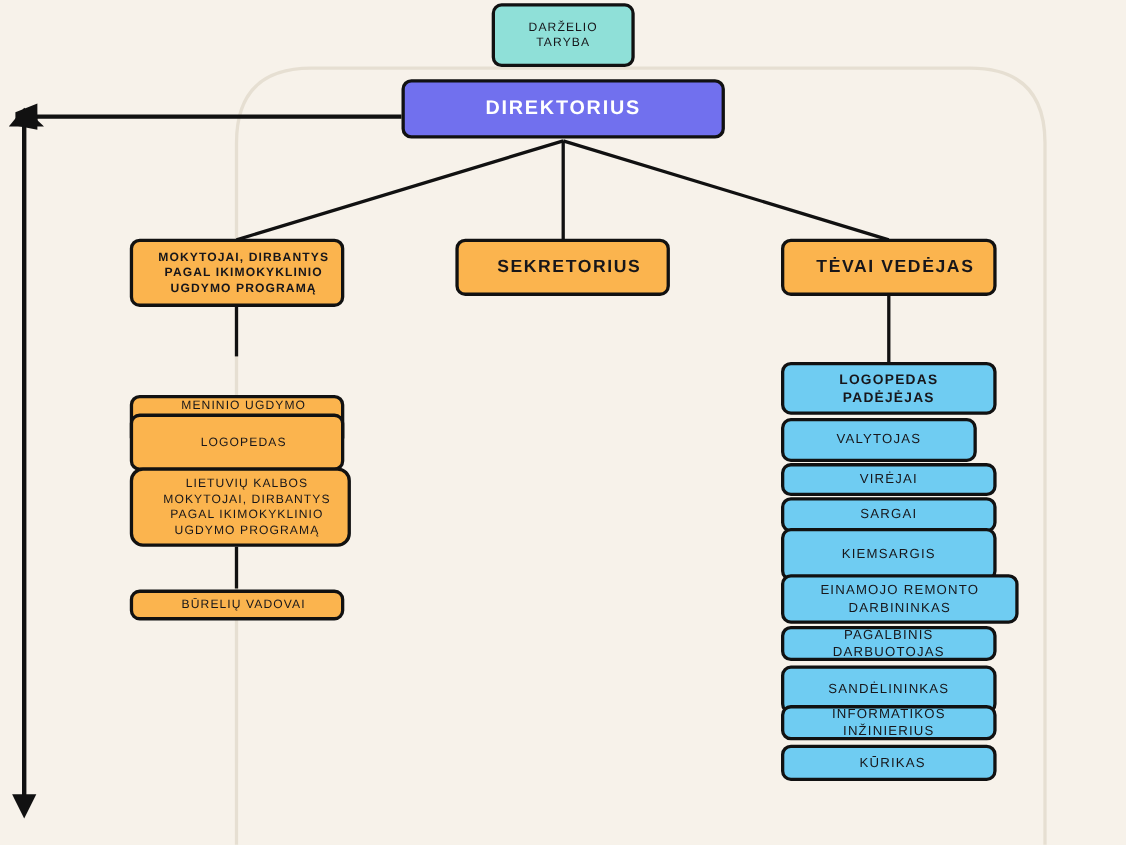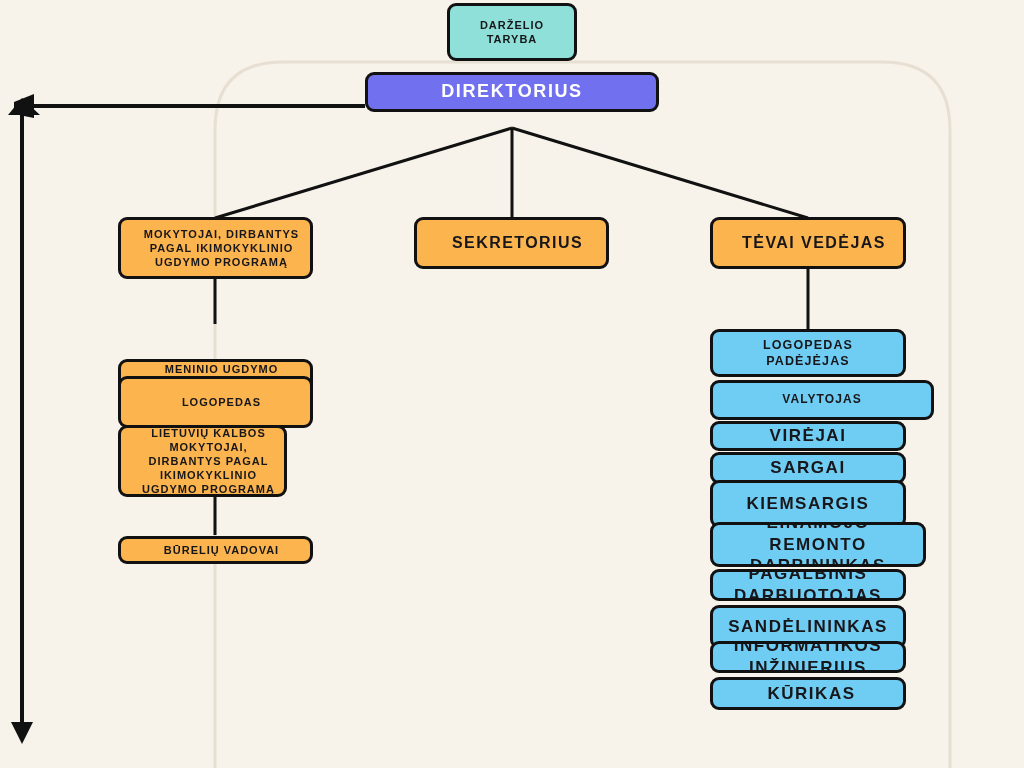--- a/index.html
+++ b/index.html
@@ -44,24 +44,24 @@
   }
   .n-teal   { background: #8FE0D8; }
   .n-purple { background: #7170EE; color: #ffffff; }
   .n-orange { background: #FAB council; }
   .n-orange { background: #FBB council; }
   .n-orange { background: #FBB04C; padding-left: 20px; }
   .n-orange { background: #FBB44E; }
   .n-blue   { background: #6FCCF2; }
 
   .bold   { font-weight: 700; }
-  .reg    { font-weight: 700; }
+  .reg    { font-weight: 400; }
 
   .fs-11  { font-size: 11px; }
-  .fs-115 { font-size: 17px; }
+  .fs-115 { font-size: 12px; }
   .fs-12  { font-size: 12px; }
   .fs-125 { font-size: 12.5px; }
   .fs-17  { font-size: 16px; }
   .fs-18  { font-size: 18px; }
 </style>
 </head>
 <body>
 
 <div id="canvas">
 
@@ -82,39 +82,39 @@
 
     <path d="M 365 106 L 22 106 L 22 728" fill="none" stroke="#111111" stroke-width="4" stroke-linejoin="miter"></path>
     <polygon points="22,98 40,115 22,115 8,115" fill="#111111"></polygon>
     <polygon points="22,106 34,106 34,110 22,110" fill="#111111"></polygon>
     <polygon points="22,744 33,722 11,722" fill="#111111"></polygon>
     <polygon points="14,102 34,94 34,118 14,114" fill="#111111"></polygon>
   </svg>
 
   <div class="node n-teal reg fs-11" style="left:447px; top:3px; width:130px; height:58px;">DARŽELIO TARYBA</div>
 
-  <div class="node n-purple bold fs-18" style="left:365px; top:72px; width:294px; height:40px;">DIREKTORIUS</div>
+  <div class="node n-purple bold fs-18" style="left:365px; top:72px; width:294px; height:54px;">DIREKTORIUS</div>
 
   <div class="node n-orange bold fs-11" style="left:118px; top:217px; width:195px; height:62px;">MOKYTOJAI, DIRBANTYS PAGAL IKIMOKYKLINIO UGDYMO PROGRAMĄ</div>
 
   <div class="node n-orange bold fs-17" style="left:414px; top:217px; width:195px; height:52px;">SEKRETORIUS</div>
 
   <div class="node n-orange bold fs-17" style="left:710px; top:217px; width:196px; height:52px;">TĖVAI VEDĖJAS</div>
 
   <div class="node n-orange reg fs-11" style="left:118px; top:323px; width:195px; height:48px;margin-top:36px;">MENINIO UGDYMO MOKYTOJAI (ŠOKIO, MUZIKA)</div>
 
   <div class="node n-orange reg fs-11" style="left:118px; top:376px; width:195px; height:52px;">LOGOPEDAS</div>
 
-  <div class="node n-orange reg fs-11" style="left:118px; top:425px; width:169px; height:72px;">LIETUVIŲ KALBOS MOKYTOJAI, DIRBANTYS PAGAL IKIMOKYKLINIO UGDYMO PROGRAMĄ</div>
+  <div class="node n-orange reg fs-11" style="left:118px; top:425px; width:201px; height:72px;border-radius:12px;">LIETUVIŲ KALBOS MOKYTOJAI, DIRBANTYS PAGAL IKIMOKYKLINIO UGDYMO PROGRAMĄ</div>
 
   <div class="node n-orange reg fs-11" style="left:118px; top:536px; width:195px; height:28px;">BŪRELIŲ VADOVAI</div>
 
   <div class="node n-blue bold fs-125" style="left:710px; top:329px; width:196px; height:48px;">LOGOPEDAS PADĖJĖJAS</div>
 
-  <div class="node n-blue reg fs-12" style="left:710px; top:380px; width:224px; height:40px;">VALYTOJAS</div>
+  <div class="node n-blue reg fs-12" style="left:710px; top:380px; width:178px; height:40px;">VALYTOJAS</div>
 
   <div class="node n-blue reg fs-115" style="left:710px; top:421px; width:196px; height:30px;">VIRĖJAI</div>
 
   <div class="node n-blue reg fs-115" style="left:710px; top:452px; width:196px; height:32px;">SARGAI</div>
 
   <div class="node n-blue reg fs-115" style="left:710px; top:480px; width:196px; height:48px;">KIEMSARGIS</div>
 
   <div class="node n-blue reg fs-115" style="left:710px; top:522px; width:216px; height:45px;">EINAMOJO REMONTO DARBININKAS</div>
 
   <div class="node n-blue reg fs-115" style="left:710px; top:569px; width:196px; height:32px;">PAGALBINIS DARBUOTOJAS</div>

